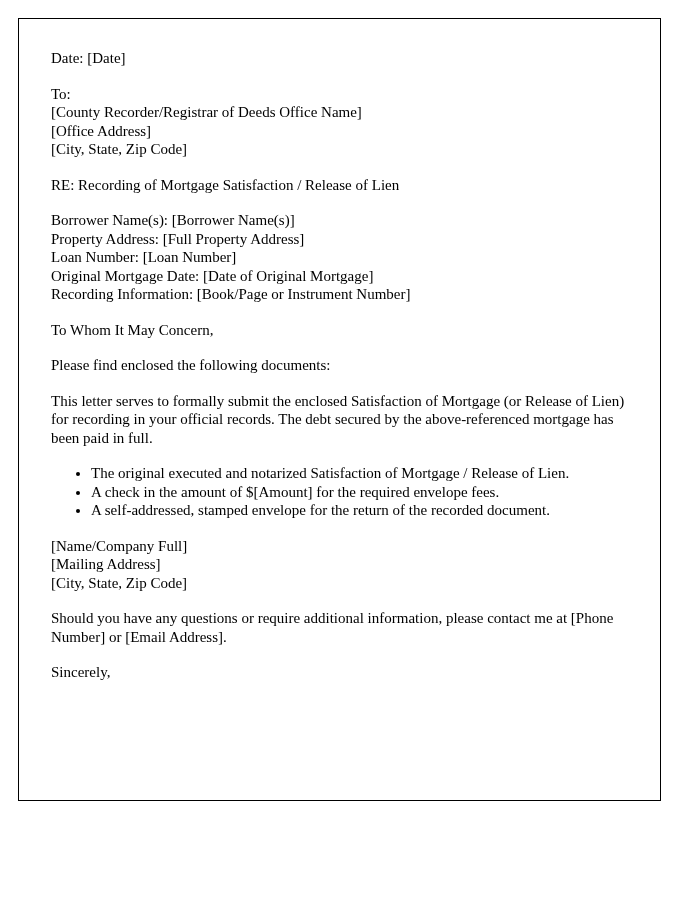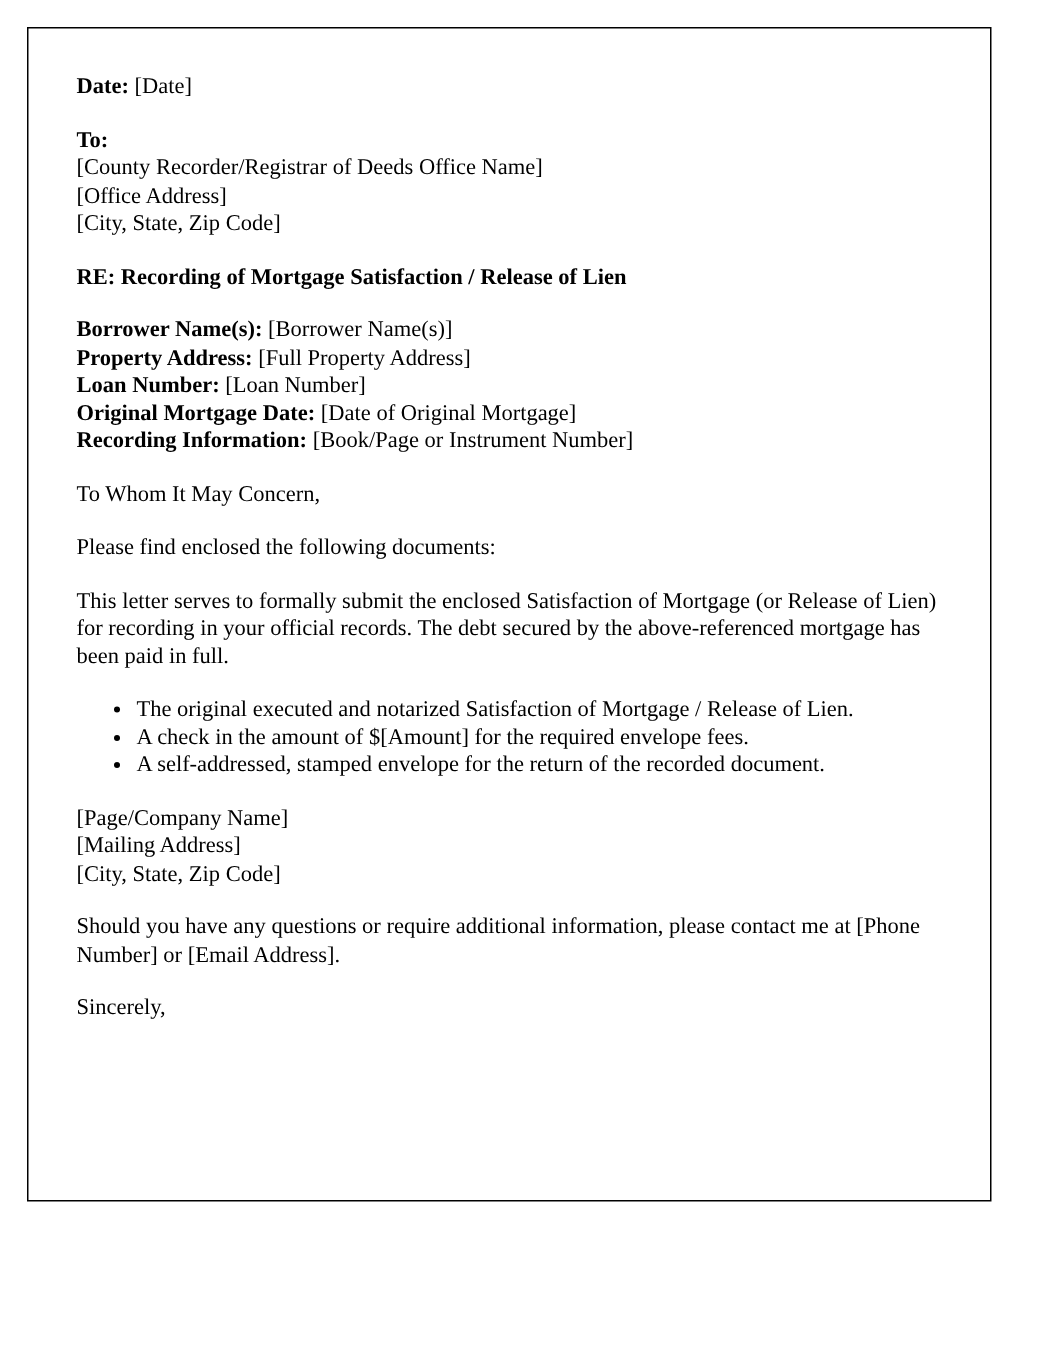--- a/index.html
+++ b/index.html
@@ -28,21 +28,21 @@
     font-size: 15px;
     line-height: 18.5px;
   }
   .para {
     margin: 0 0 17px 0;
   }
   .line {
     margin: 0;
   }
   .b {
-    font-weight: bold;
+    font-weight: normal;
   }
   ul.enclosures {
     margin: 0 0 17px 0;
     padding: 0 0 0 40px;
   }
   ul.enclosures li {
     margin: 0 0 0 0;
   }
 </style>
 </head>
@@ -94,21 +94,21 @@
   <p class="para">This letter serves to formally submit the enclosed Satisfaction of Mortgage (or Release of Lien) for recording in your official records. The debt secured by the above-referenced mortgage has been paid in full.</p>
 
   <ul class="enclosures">
     <li>The original executed and notarized Satisfaction of Mortgage / Release of Lien.</li>
     <li>A check in the amount of $[Amount] for the required envelope fees.</li>
     <li>A self-addressed, stamped envelope for the return of the recorded document.</li>
   </ul>
 
 
   <div class="para">
-    <div class="line">[Page/Company Name]</div>
+    <div class="line">[Name/Company Full]</div>
     <div class="line">[Mailing Address]</div>
     <div class="line">[City, State, Zip Code]</div>
   </div>
 
   <p class="para">Should you have any questions or require additional information, please contact me at [Phone Number] or [Email Address].</p>
 
   <p class="para">Sincerely,</p>
 
 
 </div>

